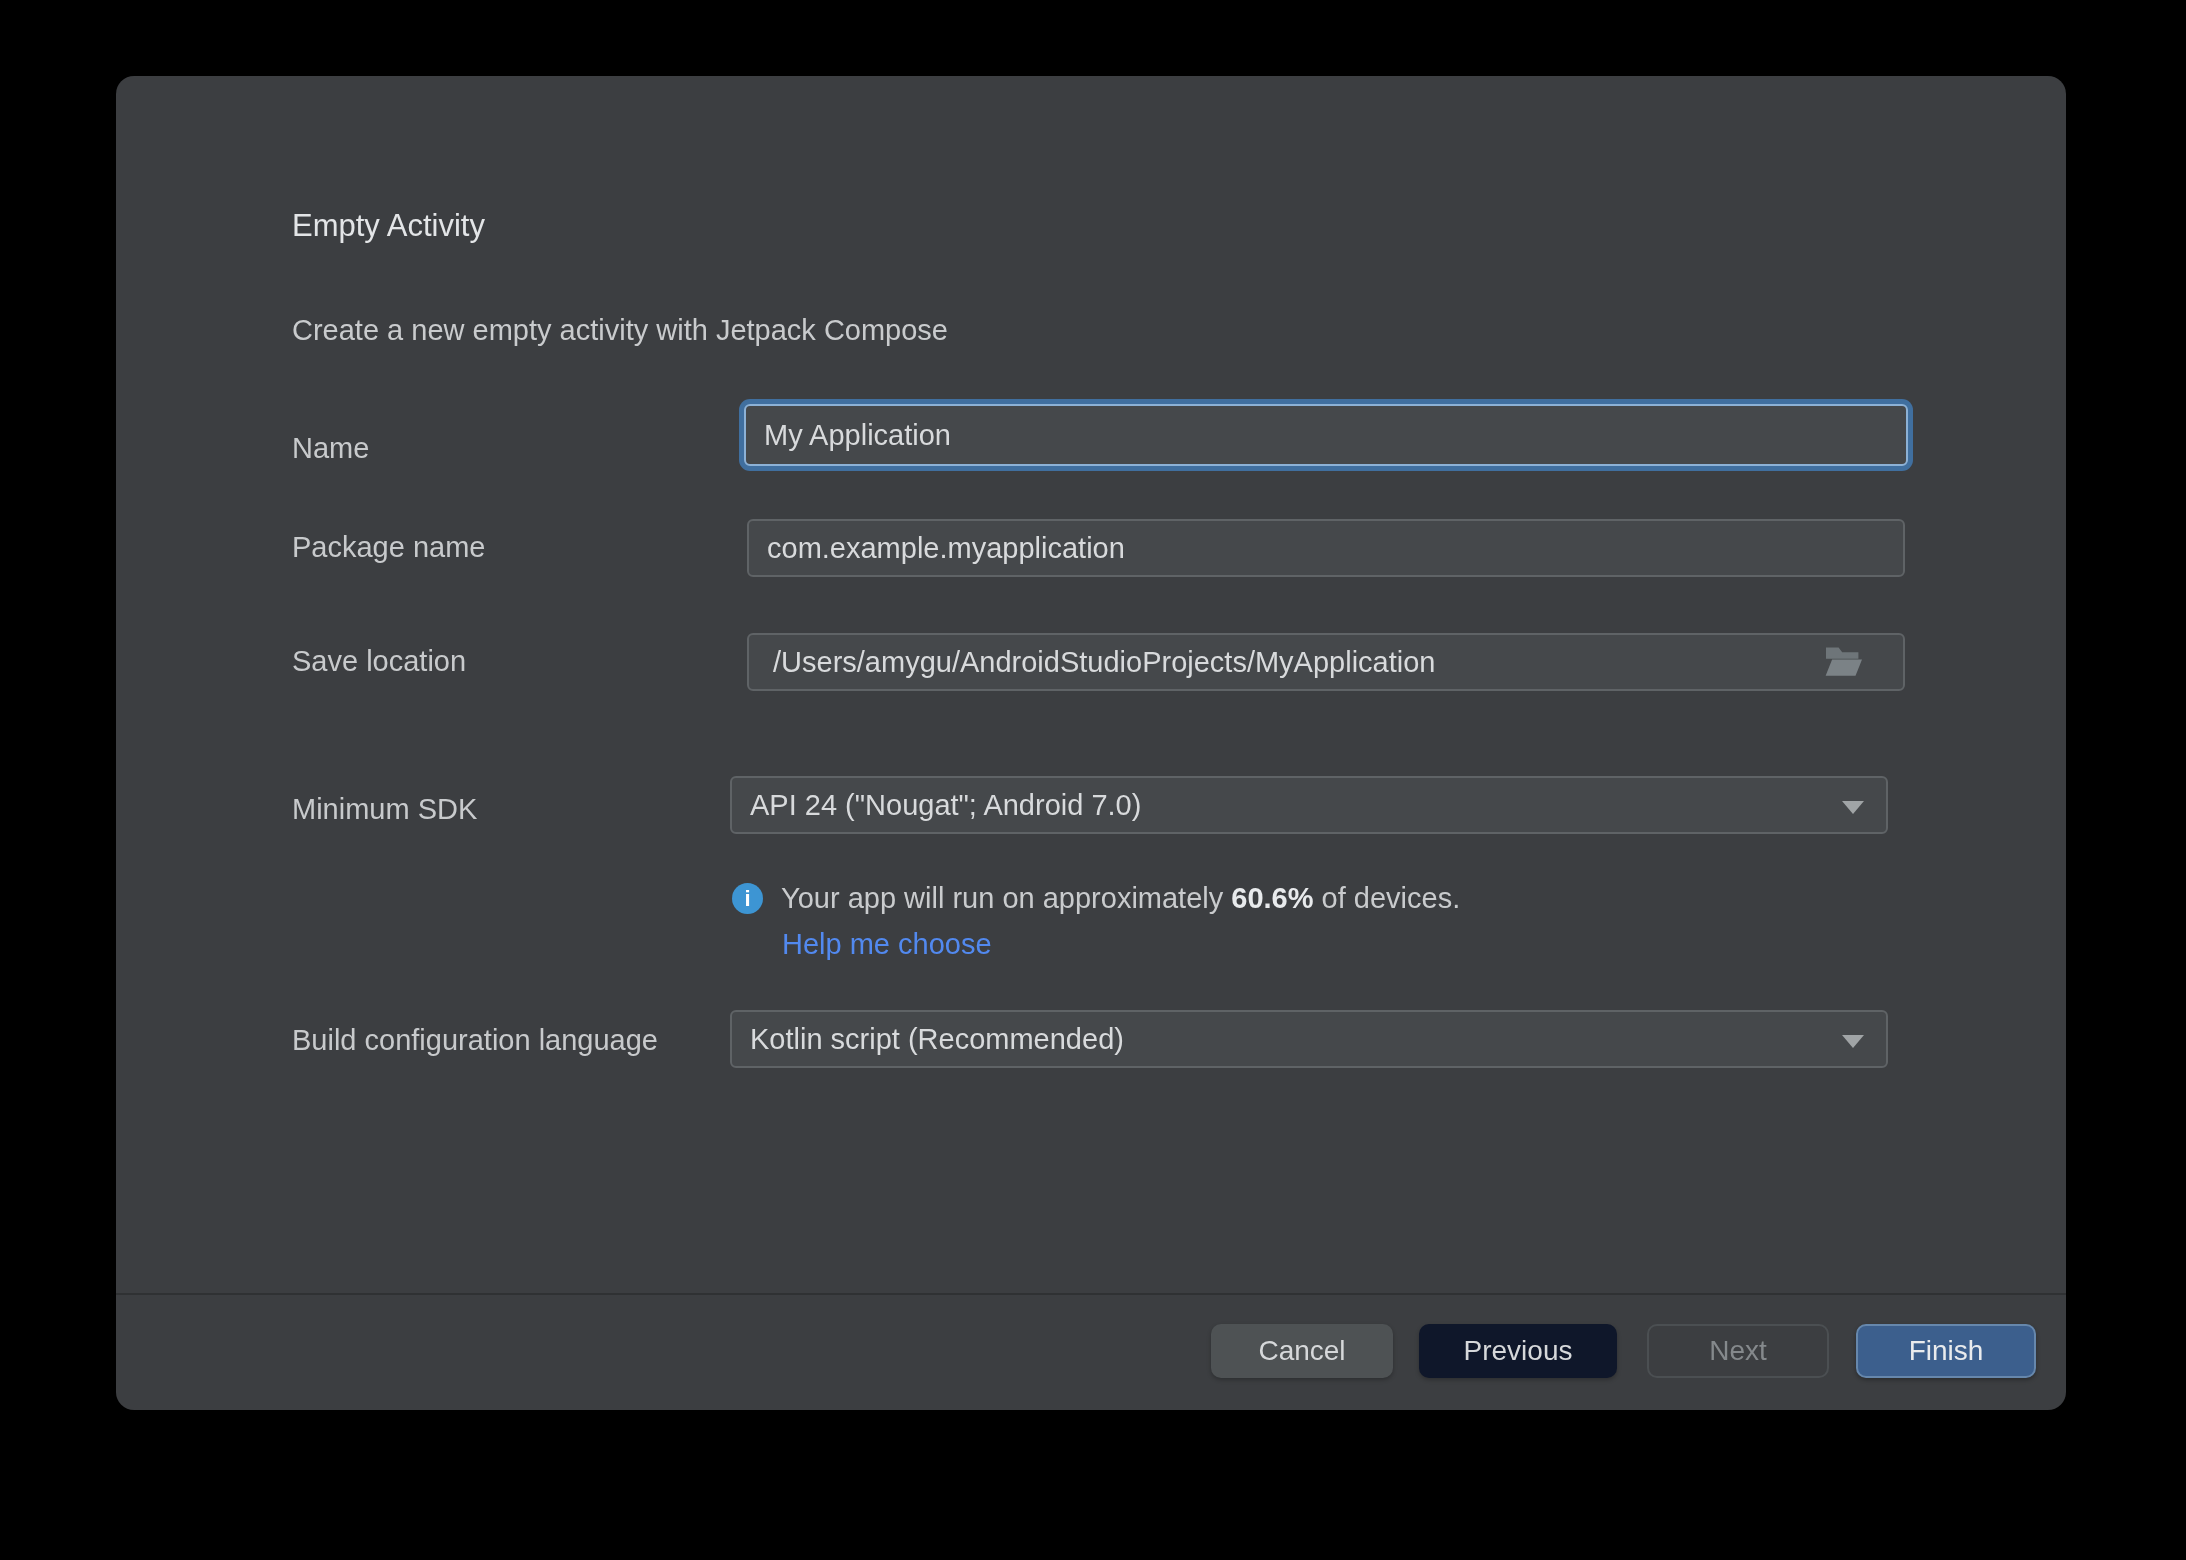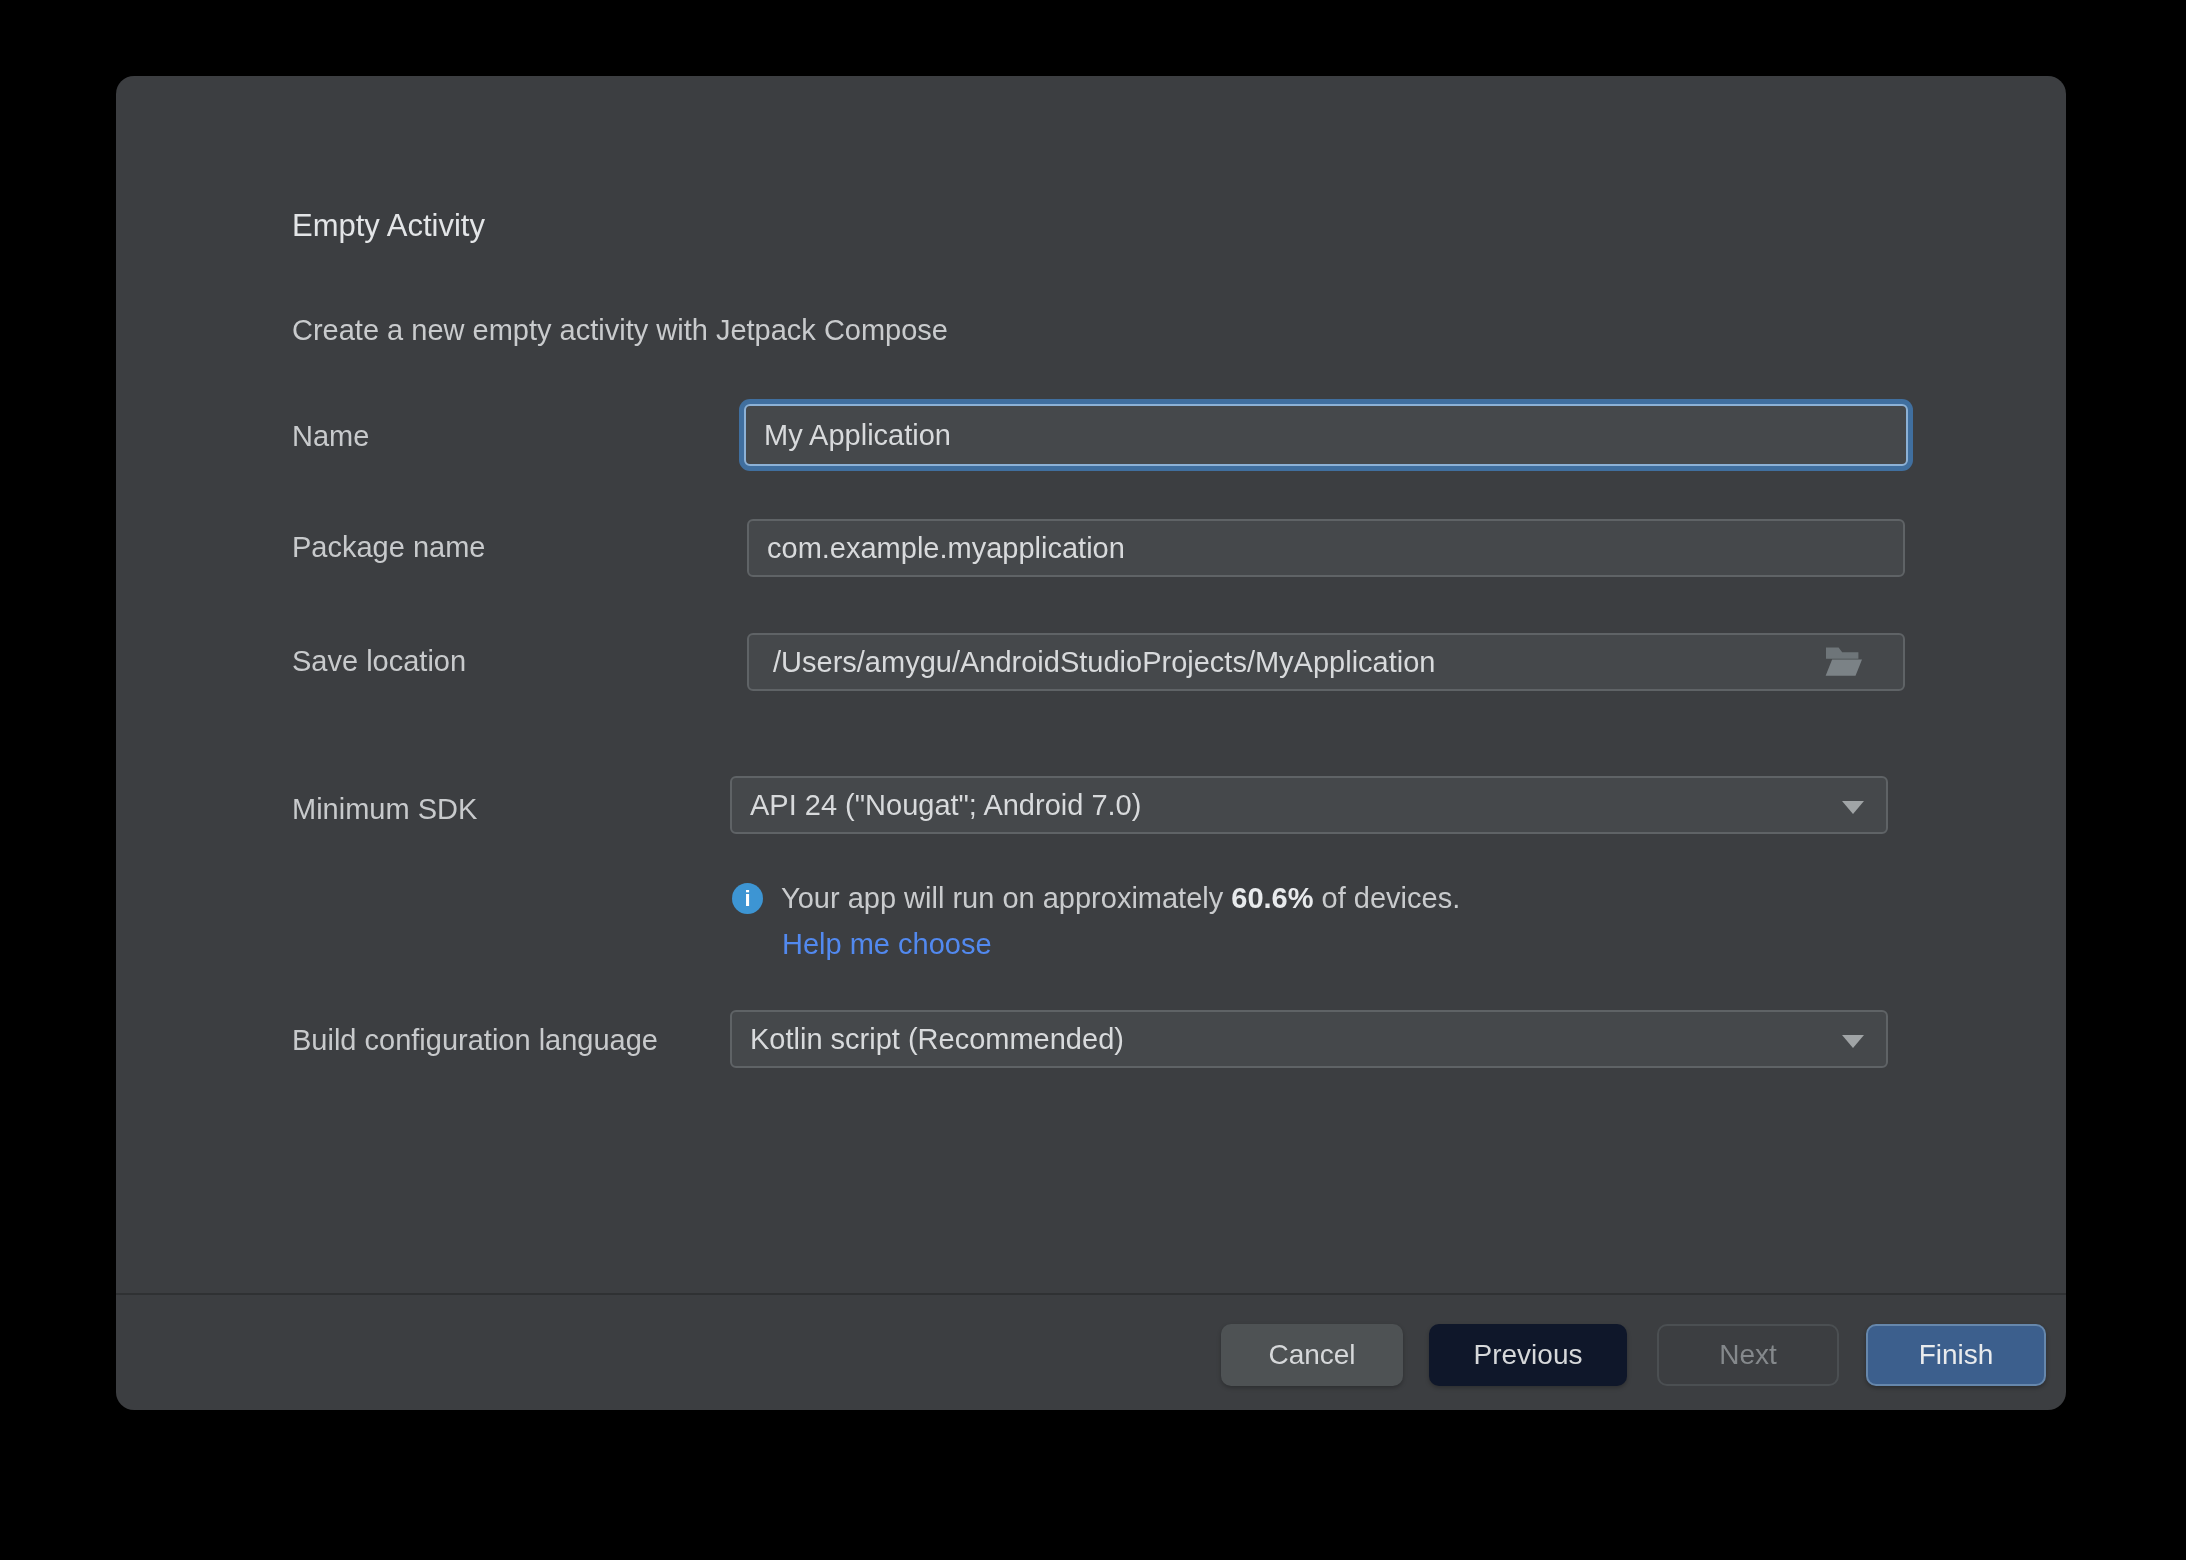--- a/index.html
+++ b/index.html
@@ -25,21 +25,21 @@
   .t-zoom{left:105px;background:#61c455;}
   .window-title{
     position:absolute;top:19px;left:0;right:0;
     text-align:center;font-size:22px;font-weight:bold;color:#a9acae;
   }
   
   .heading{position:absolute;left:176px;top:132px;font-size:31px;font-weight:normal;color:#e3e5e7;}
   .subtitle{position:absolute;left:176px;top:238px;font-size:29px;color:#c9cbcd;}
   
   .form-label{position:absolute;left:176px;font-size:29px;color:#c8cacc;line-height:36px;}
-  .lbl-name{top:342px;}
+  .lbl-name{top:354px;}
   .lbl-package{top:453px;}
   .lbl-save{top:567px;}
   .lbl-sdk{top:715px;}
   .lbl-build{top:946px;}
 
   .textfield{
     position:absolute;left:614px;width:1158px;height:58px;
     background:#45484b;border:2px solid #5f6366;border-radius:6px;
     color:#d8dadc;font-size:29px;padding:0 18px;box-sizing:border-box;
     font-family:"Liberation Sans", sans-serif;outline:none;margin-left:17px;
@@ -83,27 +83,26 @@
   .help-link{
     position:absolute;left:666px;top:852px;
     font-size:29px;color:#5289ef;text-decoration:none;cursor:pointer;
   }
   
   .footer-divider{
     position:absolute;left:0;right:0;top:1217px;height:2px;
     background:#2f3133;
   }
   .btn{
-    position:absolute;top:1248px;height:62px;
+    position:absolute;top:1248px;height:54px;
     border-radius:10px;font-size:28px;
     display:flex;align-items:center;justify-content:center;
     box-sizing:border-box;cursor:pointer;
     font-family:"Liberation Sans", sans-serif;
     border:none;
-    margin-left:10px;
   }
   .btn-cancel{left:1095px;width:182px;background:#4e5254;color:#d6d8da;box-shadow:0 2px 4px rgba(0,0,0,0.25);}
   .btn-previous{left:1303px;width:198px;background:#0f172a;color:#d6d8da;box-shadow:0 2px 4px rgba(0,0,0,0.25);}
   .btn-next{left:1531px;width:182px;background:transparent;border:2px solid #4b4f52;color:#85898c;cursor:default;}
   .btn-finish{left:1740px;width:180px;background:#3c5f8d;border:2px solid #6687ac;color:#e9ebed;box-shadow:0 2px 4px rgba(0,0,0,0.3);}
 </style>
 </head>
 <body>
 
 <div class="window">

